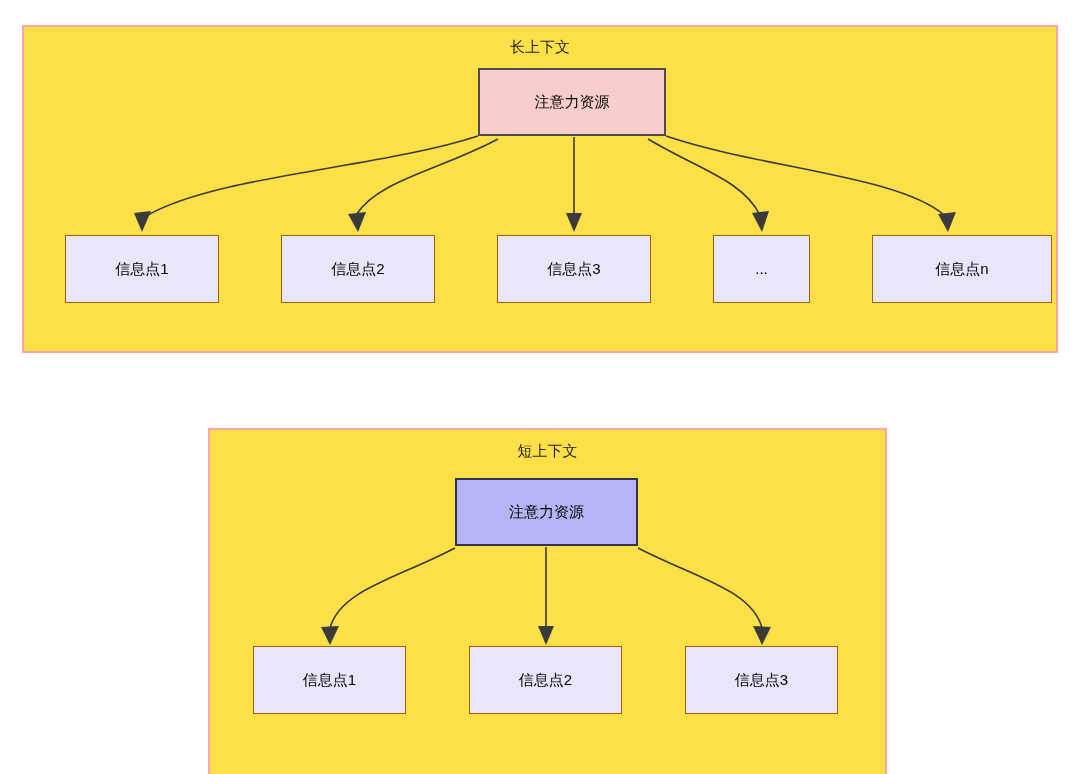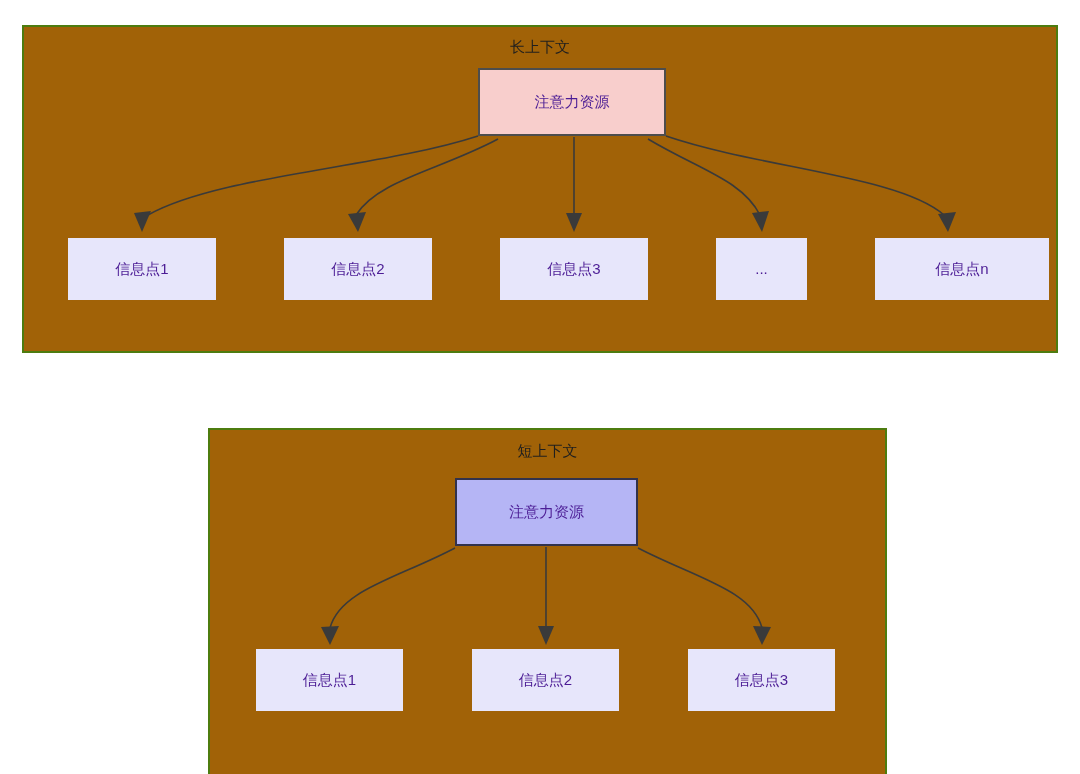--- a/index.html
+++ b/index.html
@@ -17,22 +17,22 @@
   }
   #canvas {
     position: absolute;
     left: 0;
     top: 0;
     width: 1080px;
     height: 774px;
   }
   .panel {
     position: absolute;
-    background: #a16207;
-    border: 2px solid #4d7c0f;
+    background: #fde047;
+    border: 2px solid #fca5a5;
     box-sizing: border-box;
   }
   #panel-long {
     left: 22px;
     top: 25px;
     width: 1036px;
     height: 328px;
   }
   #panel-short {
     left: 208px;
@@ -53,35 +53,35 @@
   #panel-long .panel-title { top: 10px; }
   #panel-short .panel-title { top: 11px; }
 
   .node {
     position: absolute;
     box-sizing: border-box;
     display: flex;
     align-items: center;
     justify-content: center;
     font-size: 15px;
-    color: #4c1d95;
+    color: #000000;
     line-height: 20px;
     white-space: nowrap;
   }
   .node-root {
     background: #f8cecc;
     border: 2px solid #4d4d4d;
   }
   .node-root-alt {
     background: #b5b5f5;
     border: 2px solid #32324d;
   }
   .node-leaf {
     background: #e7e6fb;
-    border: 3px solid #a16207;
+    border: 1px solid #a16207;
   }
 
   
   #root-long  { left: 478px; top: 68px;  width: 188px; height: 68px; }
   #leaf-l-1   { left: 65px;  top: 235px; width: 154px; height: 68px; }
   #leaf-l-2   { left: 281px; top: 235px; width: 154px; height: 68px; }
   #leaf-l-3   { left: 497px; top: 235px; width: 154px; height: 68px; }
   #leaf-l-4   { left: 713px; top: 235px; width: 97px;  height: 68px; }
   #leaf-l-5   { left: 872px; top: 235px; width: 180px; height: 68px; }
 

